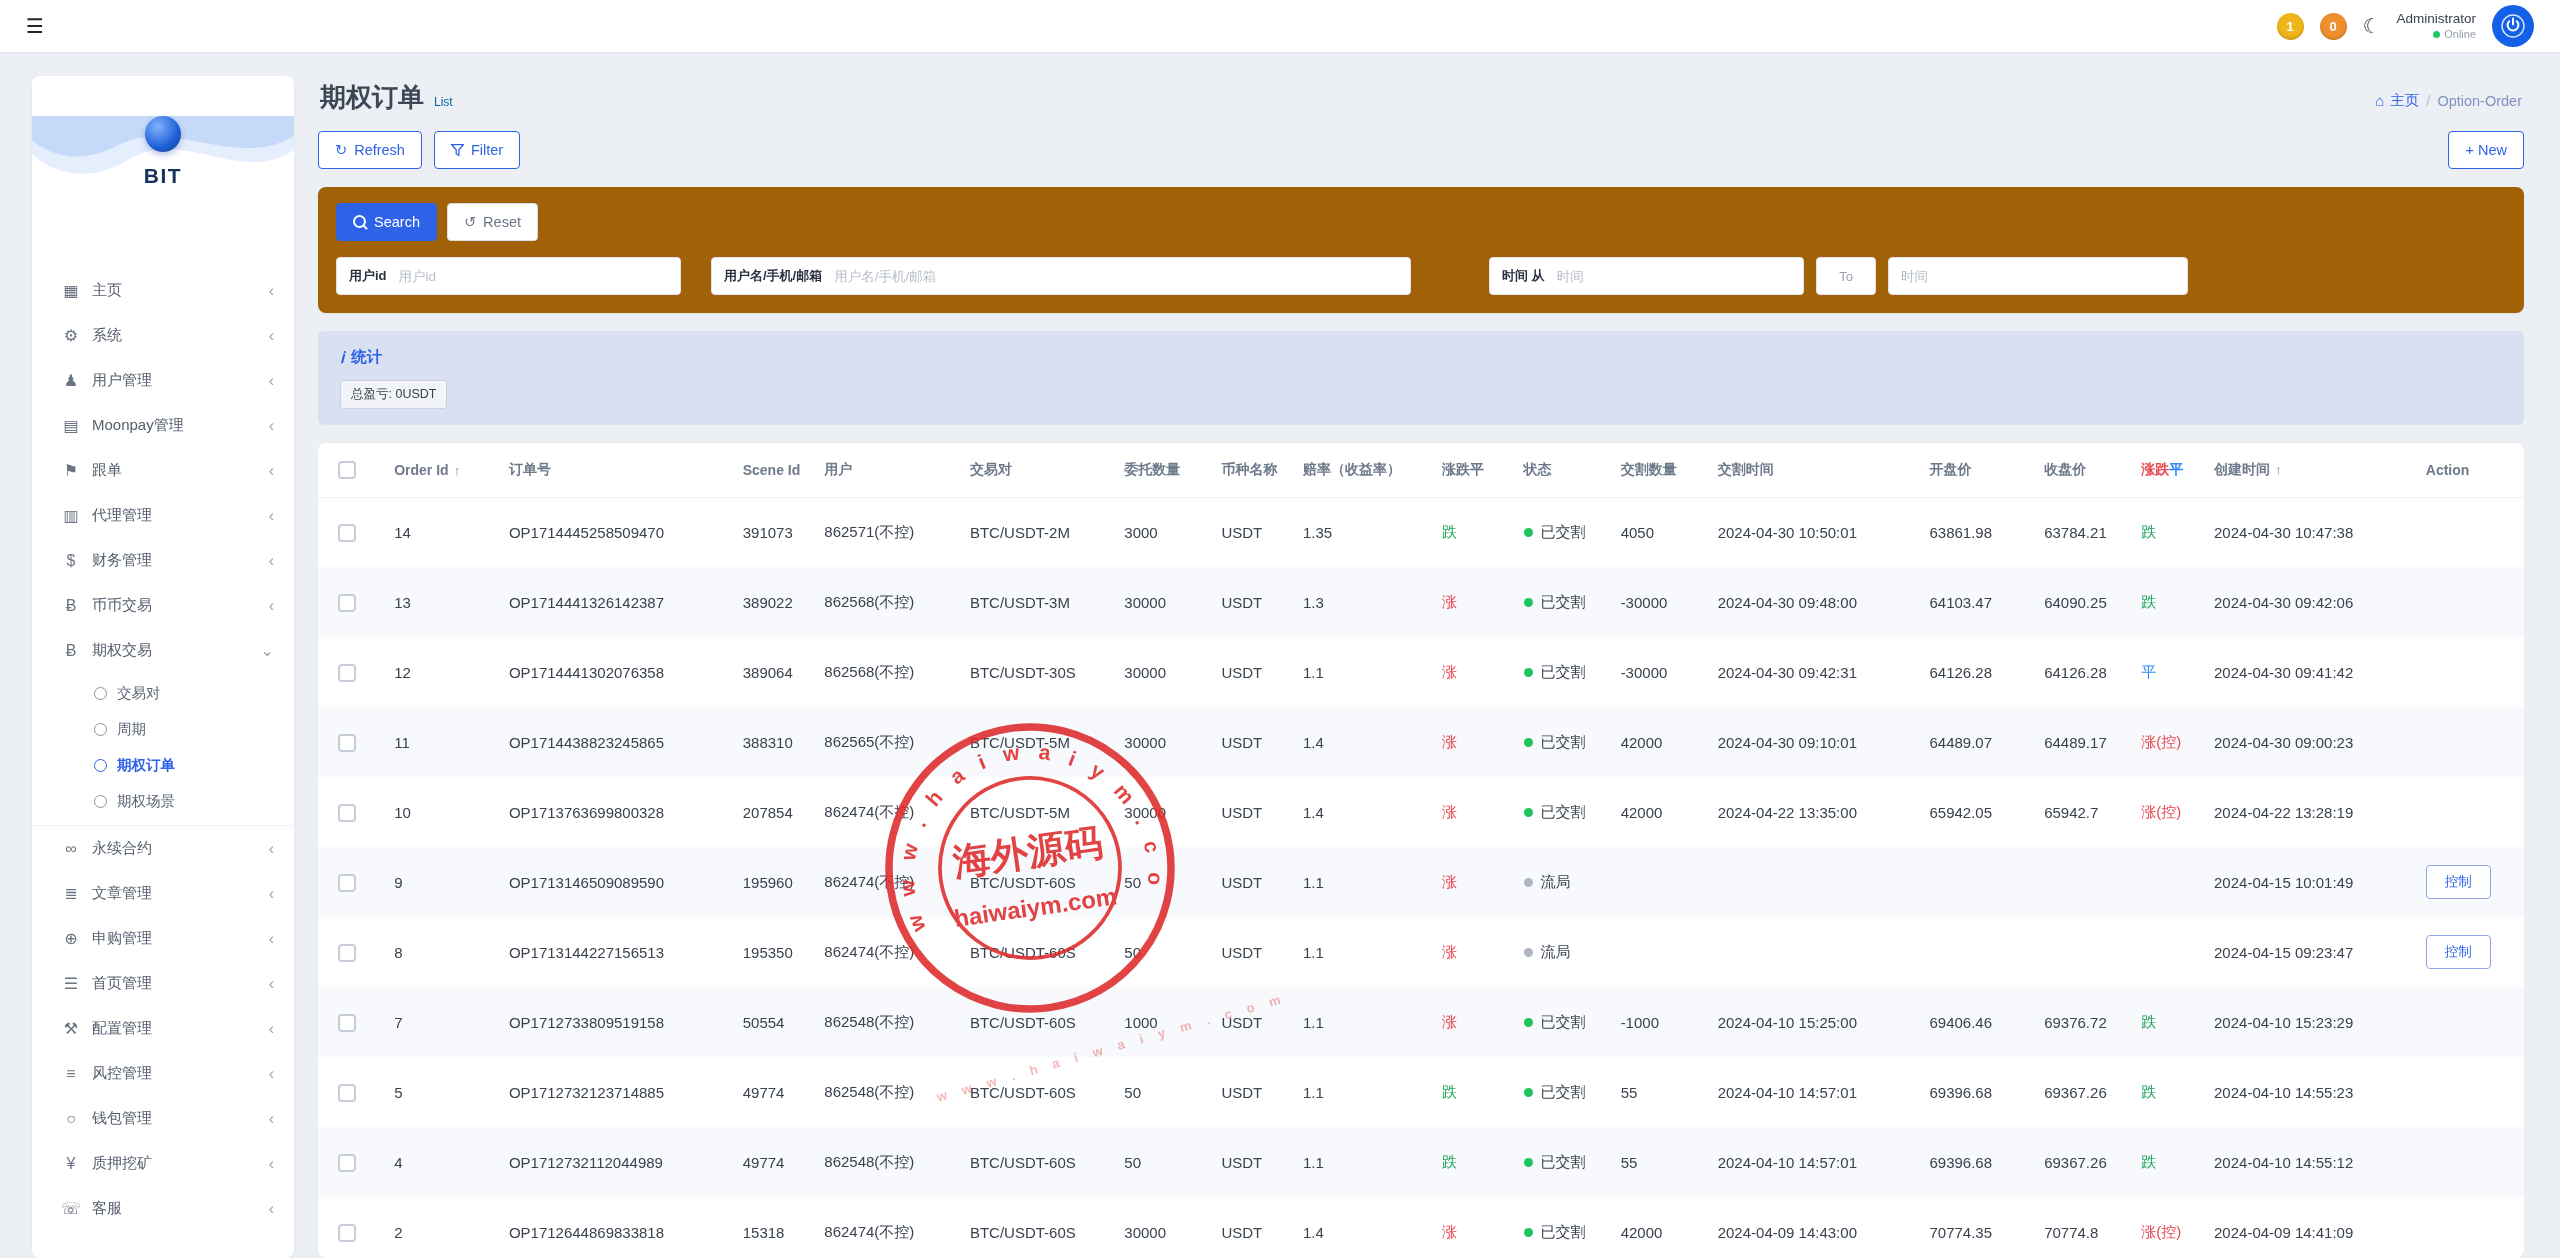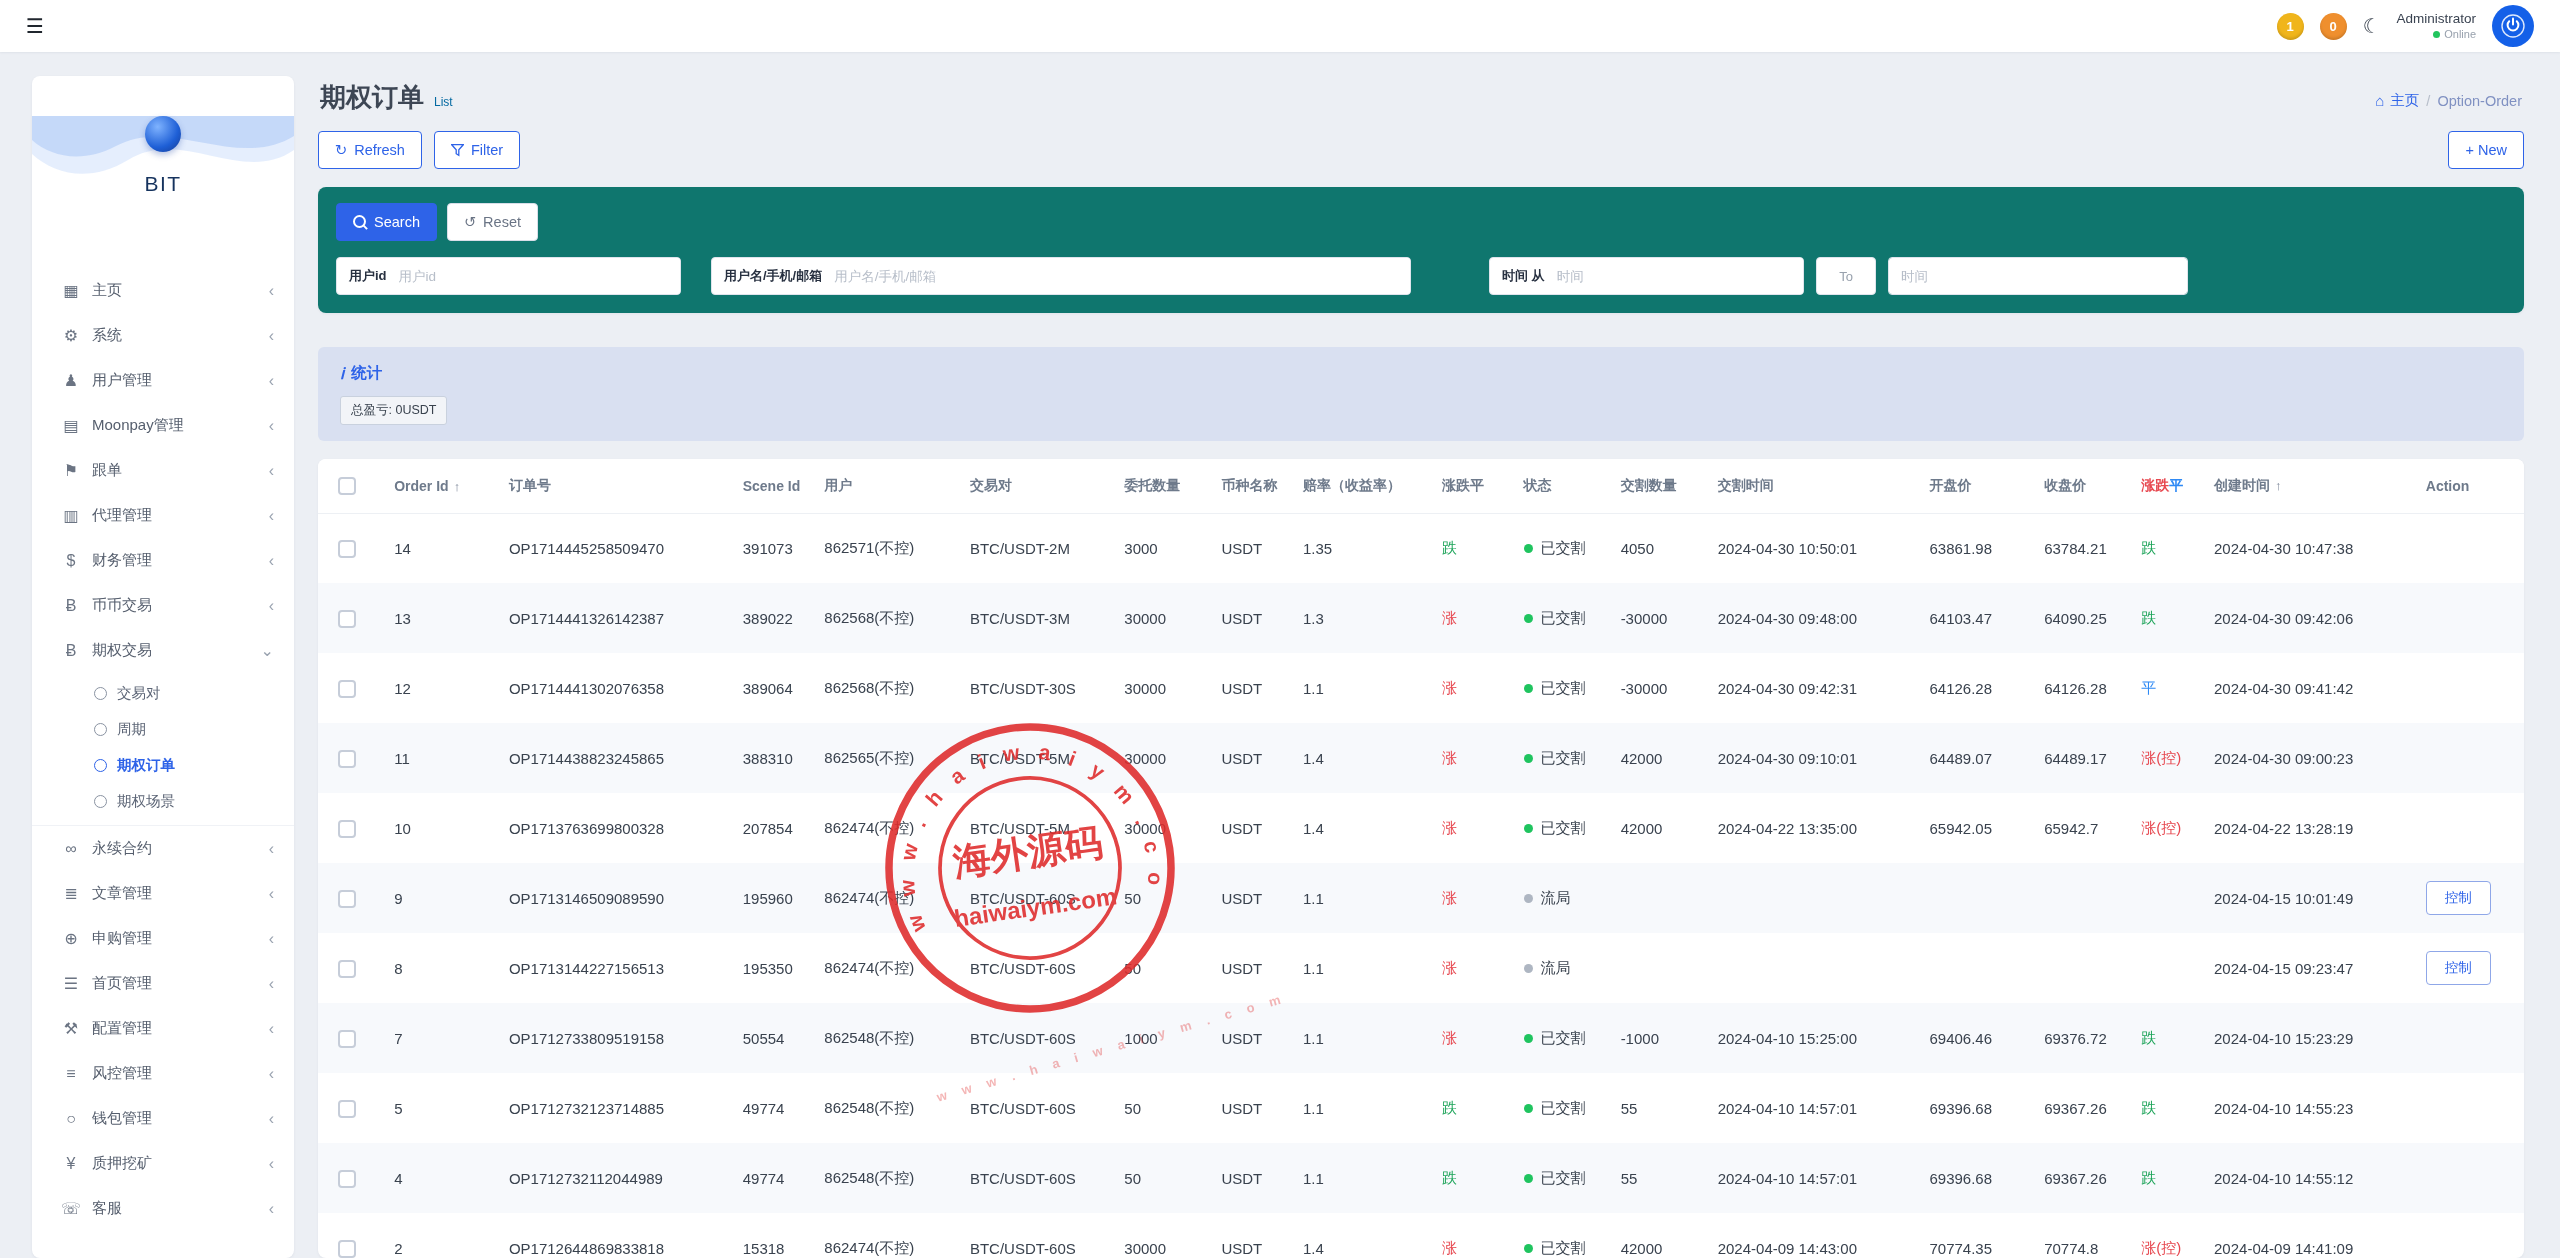--- a/index.html
+++ b/index.html
@@ -26,21 +26,21 @@
   .layout{display:flex;gap:24px;padding:24px 36px 0 32px;height:1206px;overflow:hidden}
 
   
   .sidebar{width:262px;flex-shrink:0;background:#fff;border-radius:8px;height:100%;
     box-shadow:0 1px 3px rgba(20,30,60,.06);overflow:hidden}
   .logo-area{position:relative;height:152px}
   .logo-area svg.wave{position:absolute;top:0;left:0}
   .logo-sphere{width:36px;height:36px;border-radius:50%;margin:40px auto 0;
     background:radial-gradient(circle at 35% 30%,#7fb3ff,#1e5fd6 60%,#15398f);position:relative;z-index:2;
     box-shadow:0 3px 6px rgba(20,60,160,.3)}
-  .logo-text{text-align:center;font-size:21px;font-weight:400;color:#16335e;letter-spacing:1.5px;margin-top:20px;position:relative;z-index:2}
+  .logo-text{text-align:center;font-size:21px;font-weight:700;color:#16335e;letter-spacing:1.5px;margin-top:12px;position:relative;z-index:2}
   .nav-item{display:flex;align-items:center;height:45px;padding:0 20px 0 26px;color:#555e6d;font-size:15px;cursor:pointer}
   .nav-icon{width:26px;font-size:16px;color:#6b7483;text-align:center;flex-shrink:0}
   .nav-label{flex:1;margin-left:8px;white-space:nowrap}
   .nav-chevron{color:#9aa3b0;font-size:16px}
   .nav-sub{padding:2px 0 6px;border-bottom:1px solid #f0f2f6}
   .nav-subitem{display:flex;align-items:center;height:36px;padding-left:62px;font-size:14.5px;color:#5c6576;cursor:pointer}
   .sub-dot{width:13px;height:13px;border:1.5px solid #8a93a2;border-radius:50%;margin-right:10px;flex-shrink:0}
   .nav-subitem.active{color:#2e63e8;font-weight:600}
   .nav-subitem.active .sub-dot{border-color:#2e63e8}
 
@@ -57,21 +57,21 @@
 
   .toolbar{display:flex;gap:12px;margin-bottom:18px}
   .btn{display:inline-flex;align-items:center;justify-content:center;height:38px;padding:0 16px;border-radius:4px;
     font-size:14.5px;cursor:pointer;border:1px solid transparent;background:#fff;font-family:inherit}
   .btn .ic{margin-right:7px;display:inline-flex;align-items:center}
   .btn-outline-blue{border-color:#2e63e8;color:#2e63e8}
   .btn-primary{background:#2e63e8;color:#fff;border-color:#2e63e8}
   .btn-outline-gray{border-color:#d8dee8;color:#6a7485}
   .btn-new{margin-left:auto;border-color:#2e63e8;color:#2e63e8}
 
-  .filter-card{background:#0f766e;border-radius:8px;padding:16px 18px 18px;margin-bottom:34px;box-shadow:0 1px 3px rgba(20,30,60,.05)}
+  .filter-card{background:#a16207;border-radius:8px;padding:16px 18px 18px;margin-bottom:18px;box-shadow:0 1px 3px rgba(20,30,60,.05)}
   .filter-actions{display:flex;gap:10px;margin-bottom:16px}
   .filter-row{display:flex;align-items:center}
   .fgroup{display:flex;align-items:center;border:1px solid #dfe4ec;border-radius:4px;height:38px;background:#fff;overflow:hidden}
   .flabel{font-size:13px;font-weight:700;color:#273040;padding:0 12px;white-space:nowrap}
   .finput{border:none;outline:none;flex:1;height:100%;font-size:13.5px;color:#333;padding:0 10px 0 0;min-width:0;font-family:inherit}
   .f-end .finput{padding-left:12px}
   .finput::placeholder{color:#b7bec9}
   .fg1{width:345px}
   .fg2{width:700px;margin-left:30px}
   .fg3{width:315px;margin-left:78px}

